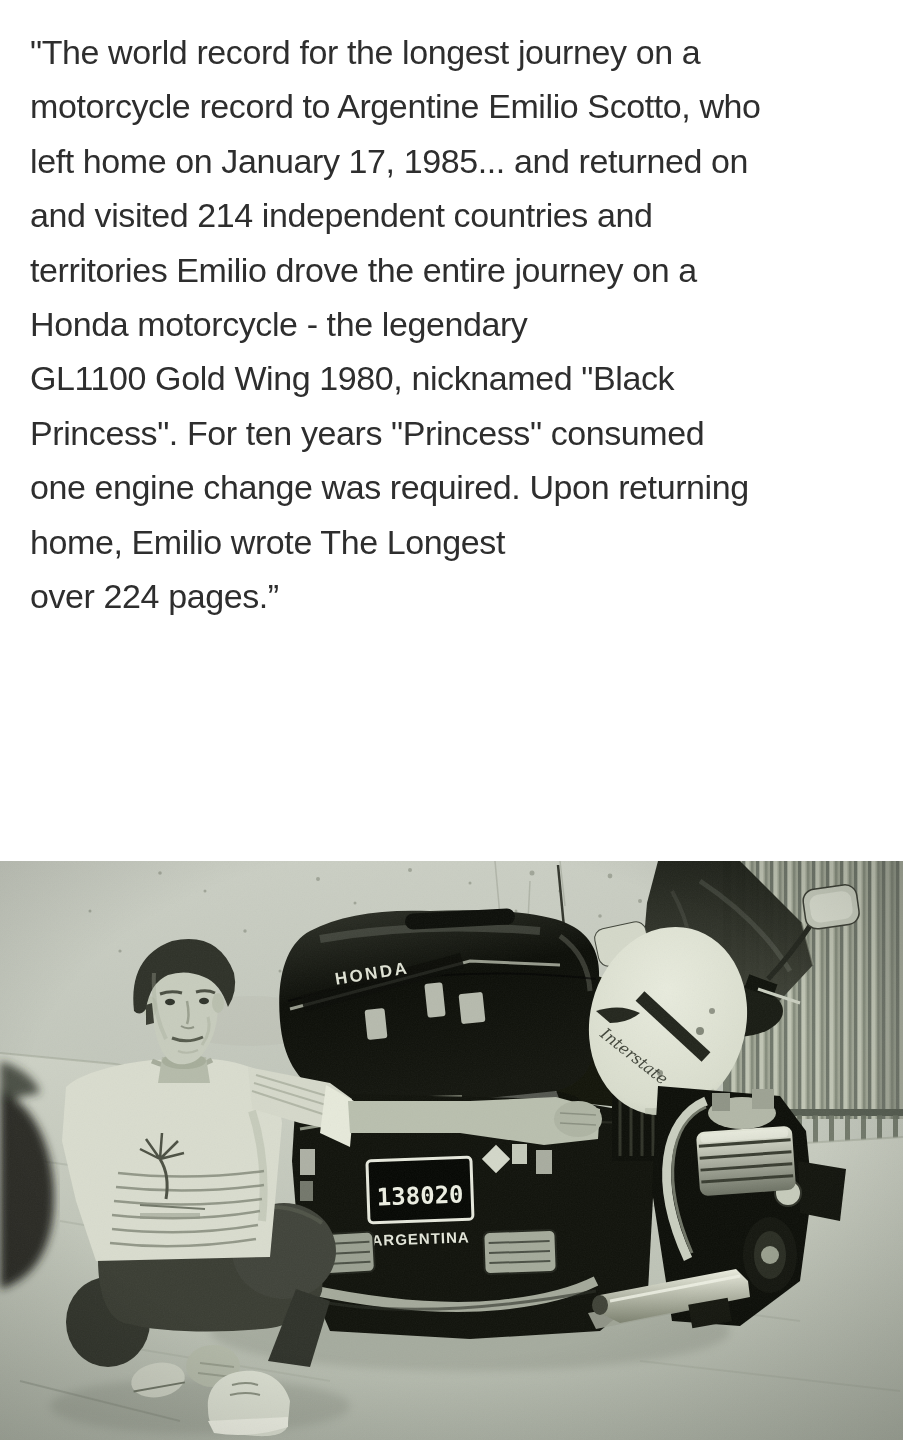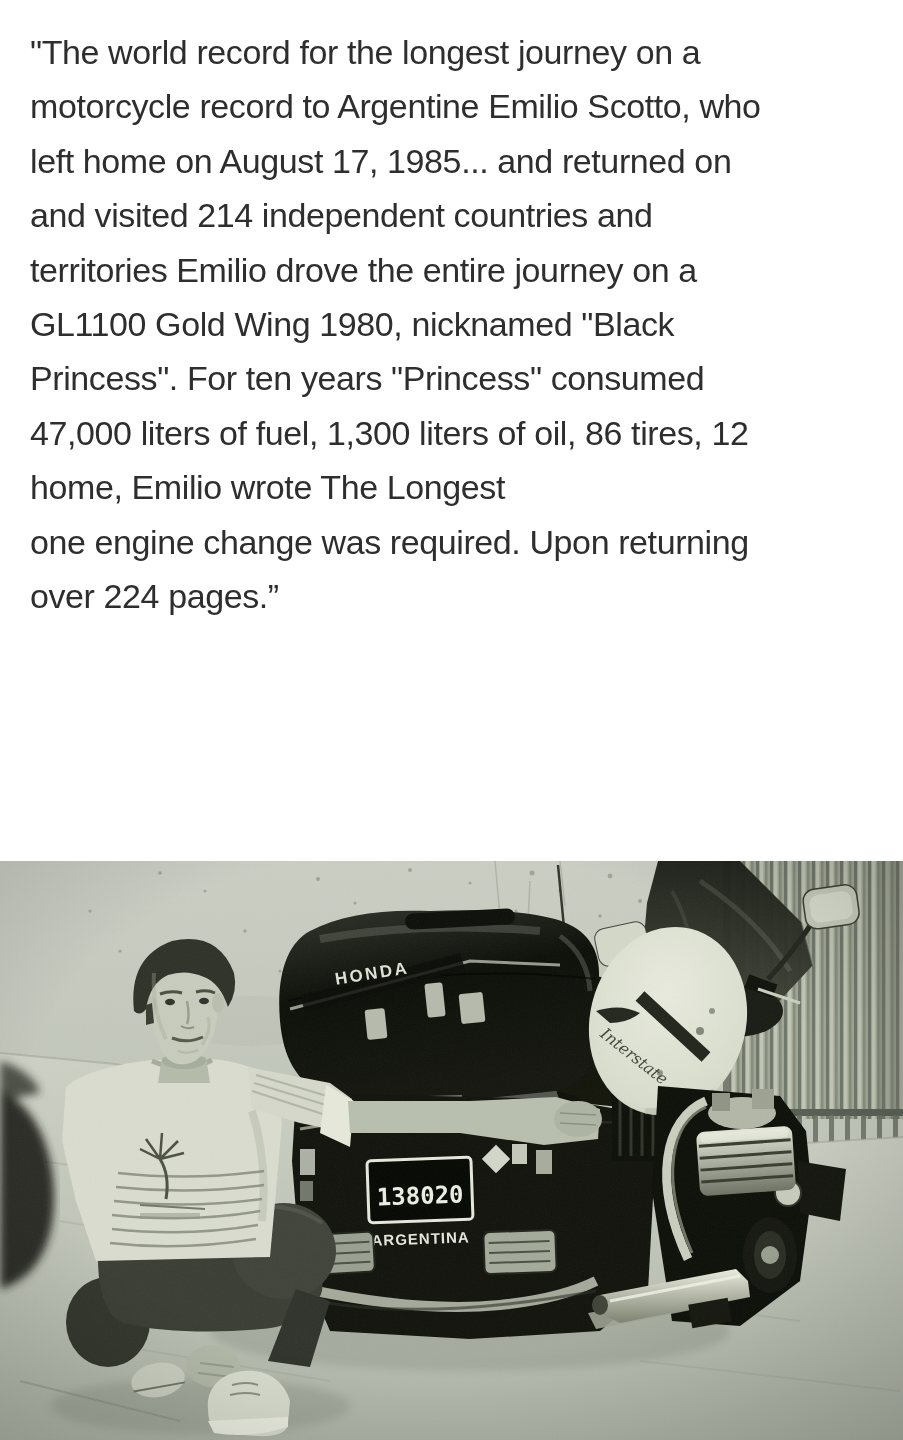--- a/index.html
+++ b/index.html
@@ -10,28 +10,28 @@
   .photo-wrap{position:absolute;top:861px;left:0;width:903px;height:579px;background:#bcc1b5;}
   svg{display:block;}
   text{user-select:none;}
 </style>
 </head>
 <body>
 
 <div class="post-text">
   <div class="line">"The world record for the longest journey on a</div>
   <div class="line">motorcycle record to Argentine Emilio Scotto, who</div>
-  <div class="line">left home on August 17, 1985... and returned on</div>
+  <div class="line">left home on January 17, 1985... and returned on</div>
   <div class="line">and visited 214 independent countries and</div>
   <div class="line">territories Emilio drove the entire journey on a</div>
+  <div class="line">Honda motorcycle - the legendary</div>
   <div class="line">GL1100 Gold Wing 1980, nicknamed "Black</div>
   <div class="line">Princess". For ten years "Princess" consumed</div>
-  <div class="line">47,000 liters of fuel, 1,300 liters of oil, 86 tires, 12</div>
+  <div class="line">one engine change was required. Upon returning</div>
   <div class="line">home, Emilio wrote The Longest</div>
-  <div class="line">one engine change was required. Upon returning</div>
   <div class="line">over 224 pages.”</div>
 </div>
 
 <div class="photo-wrap">
 <svg width="903" height="579" viewBox="0 0 903 579" xmlns="http://www.w3.org/2000/svg">
   <defs>
     <linearGradient id="wallGrad" x1="0" y1="0" x2="0" y2="1">
       <stop offset="0" stop-color="#cacec3"></stop>
           <stop offset="1" stop-color="#b5bbaf"></stop>
     </linearGradient>

